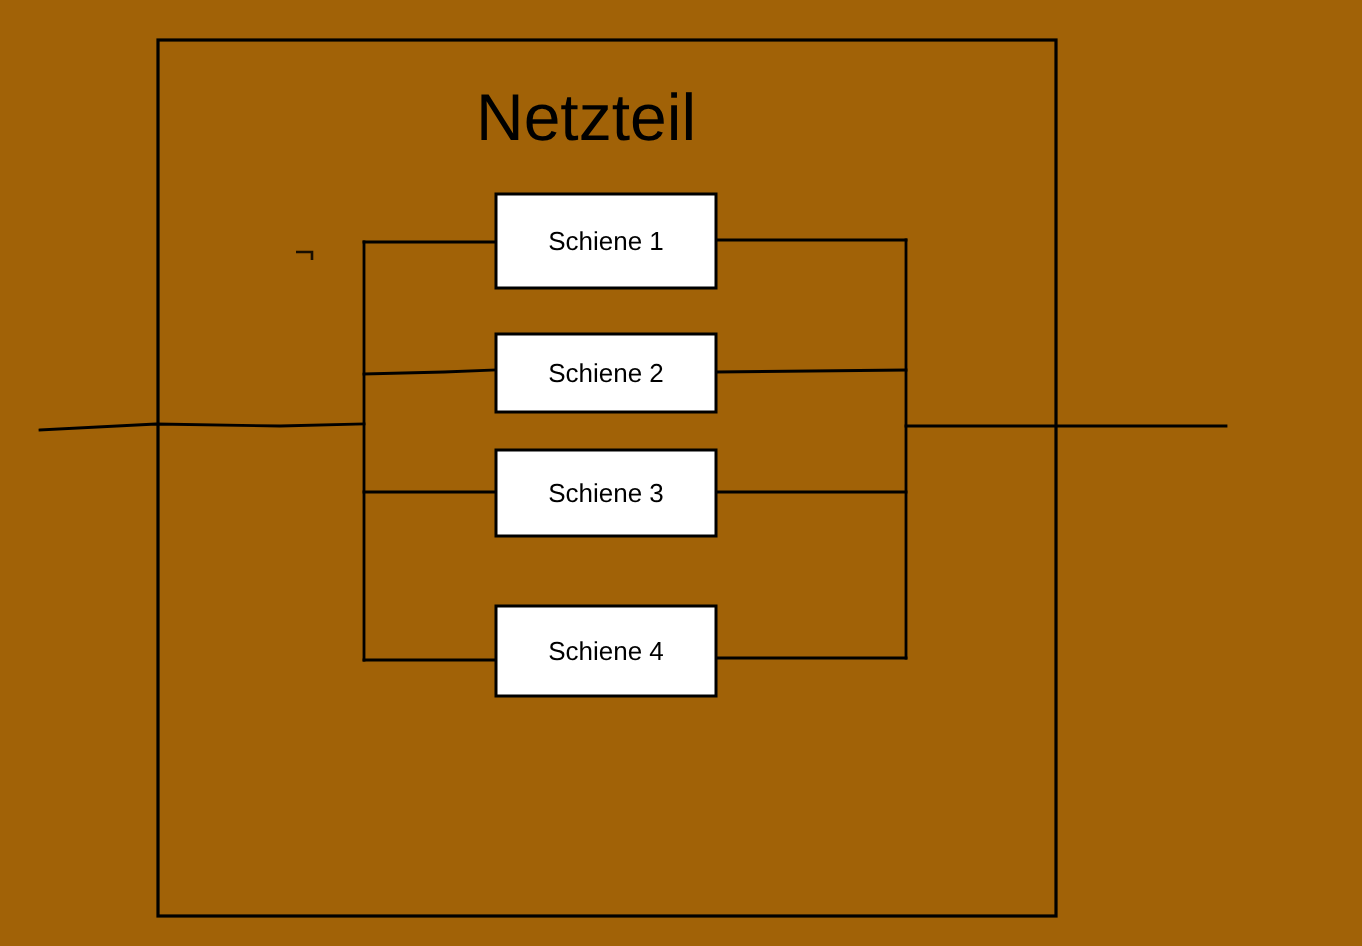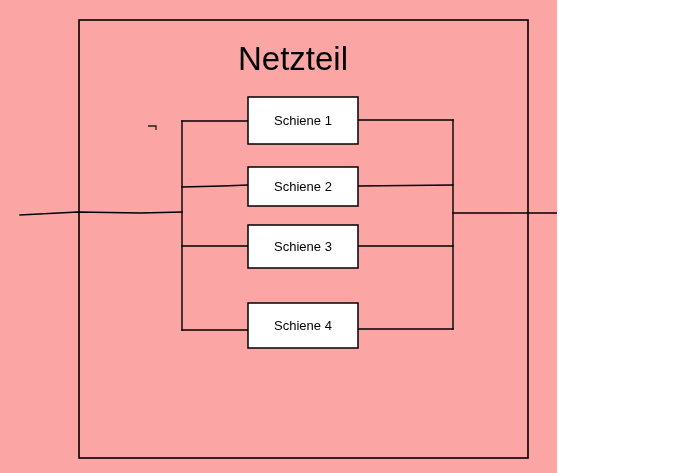--- a/index.html
+++ b/index.html
@@ -5,23 +5,23 @@
   html, body {
     margin: 0;
     padding: 0;
     background: #ffffff;
   }
   body {
     font-family: "Liberation Sans", sans-serif;
   }
   #canvas {
     position: relative;
-    width: 557px;
+    width: 681px;
     height: 473px;
-    background: #fca5a5;
+    background: #a16207;
     overflow: hidden;
   }
   #diagram-svg {
     position: absolute;
     left: 0;
     top: 0;
     width: 681px;
     height: 473px;
   }
   .wire {

